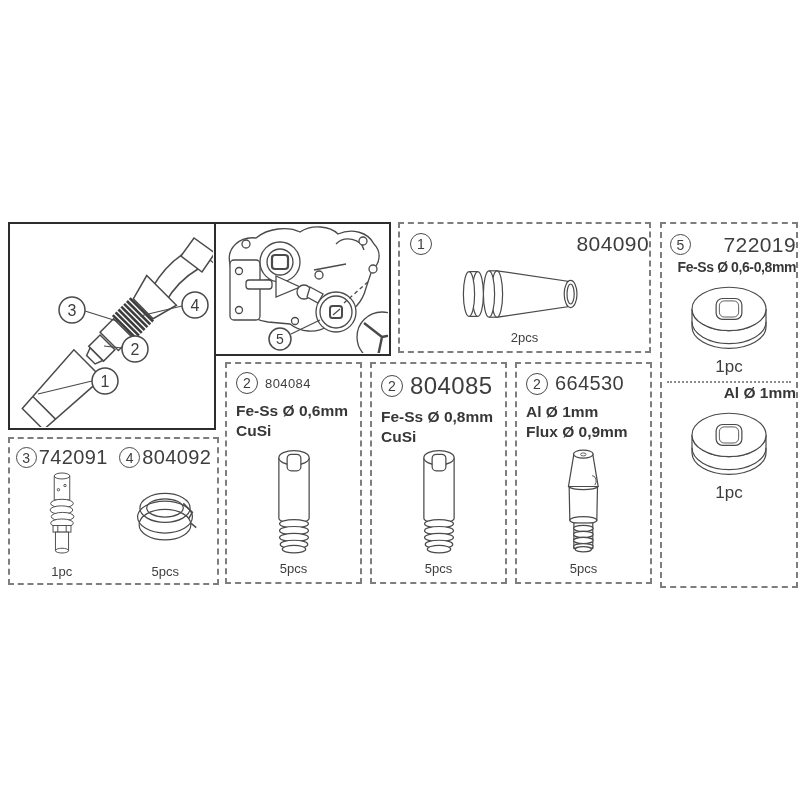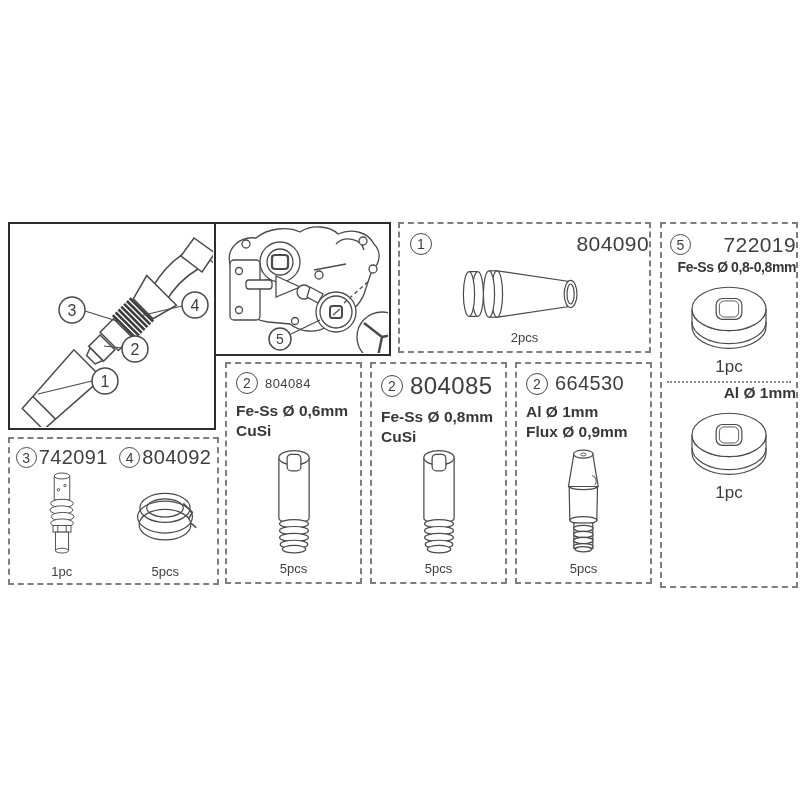--- a/index.html
+++ b/index.html
@@ -150,21 +150,21 @@
         <ellipse cx="25" cy="40" rx="7" ry="28"></ellipse>
       </g>
     </svg>
     <div class="qty">2pcs</div>
   </div>
 
   <div class="box dashed" style="left:660px;top:222px;width:138px;height:366px;">
     <div style="position:relative;">
       <span class="callout abs" style="left:8px;top:10px;width:21px;height:21px;">5</span>
       <div class="pn center" style="padding-top:9px;">722019</div>
-      <div class="spec center" style="font-size:14px;letter-spacing:-0.4px;">Fe-Ss Ø 0,8-0,8mm</div>
+      <div class="spec center" style="font-size:14px;letter-spacing:-0.4px;">Fe-Ss Ø 0,6-0,8mm</div>
       <svg class="art-flow" width="96" height="74" viewBox="0 0 112 92">
         <g stroke="#4a4a4a" stroke-width="1.5" fill="#fff">
           <path d="M10,36 L10,52 A46,27 0 0 0 102,52 L102,36 A46,27 0 0 1 10,36 Z"></path>
           <path d="M10,52 L10,58 A46,27 0 0 0 102,58 L102,52" fill="none"></path>
           <ellipse cx="56" cy="36" rx="46" ry="27"></ellipse>
           <rect x="40" y="23" width="32" height="26" rx="8"></rect>
           <rect x="44" y="26" width="24" height="20" rx="6" stroke-width="1.1" fill="none"></rect>
         </g>
       </svg>
       <div class="qty-flow">1pc</div>

